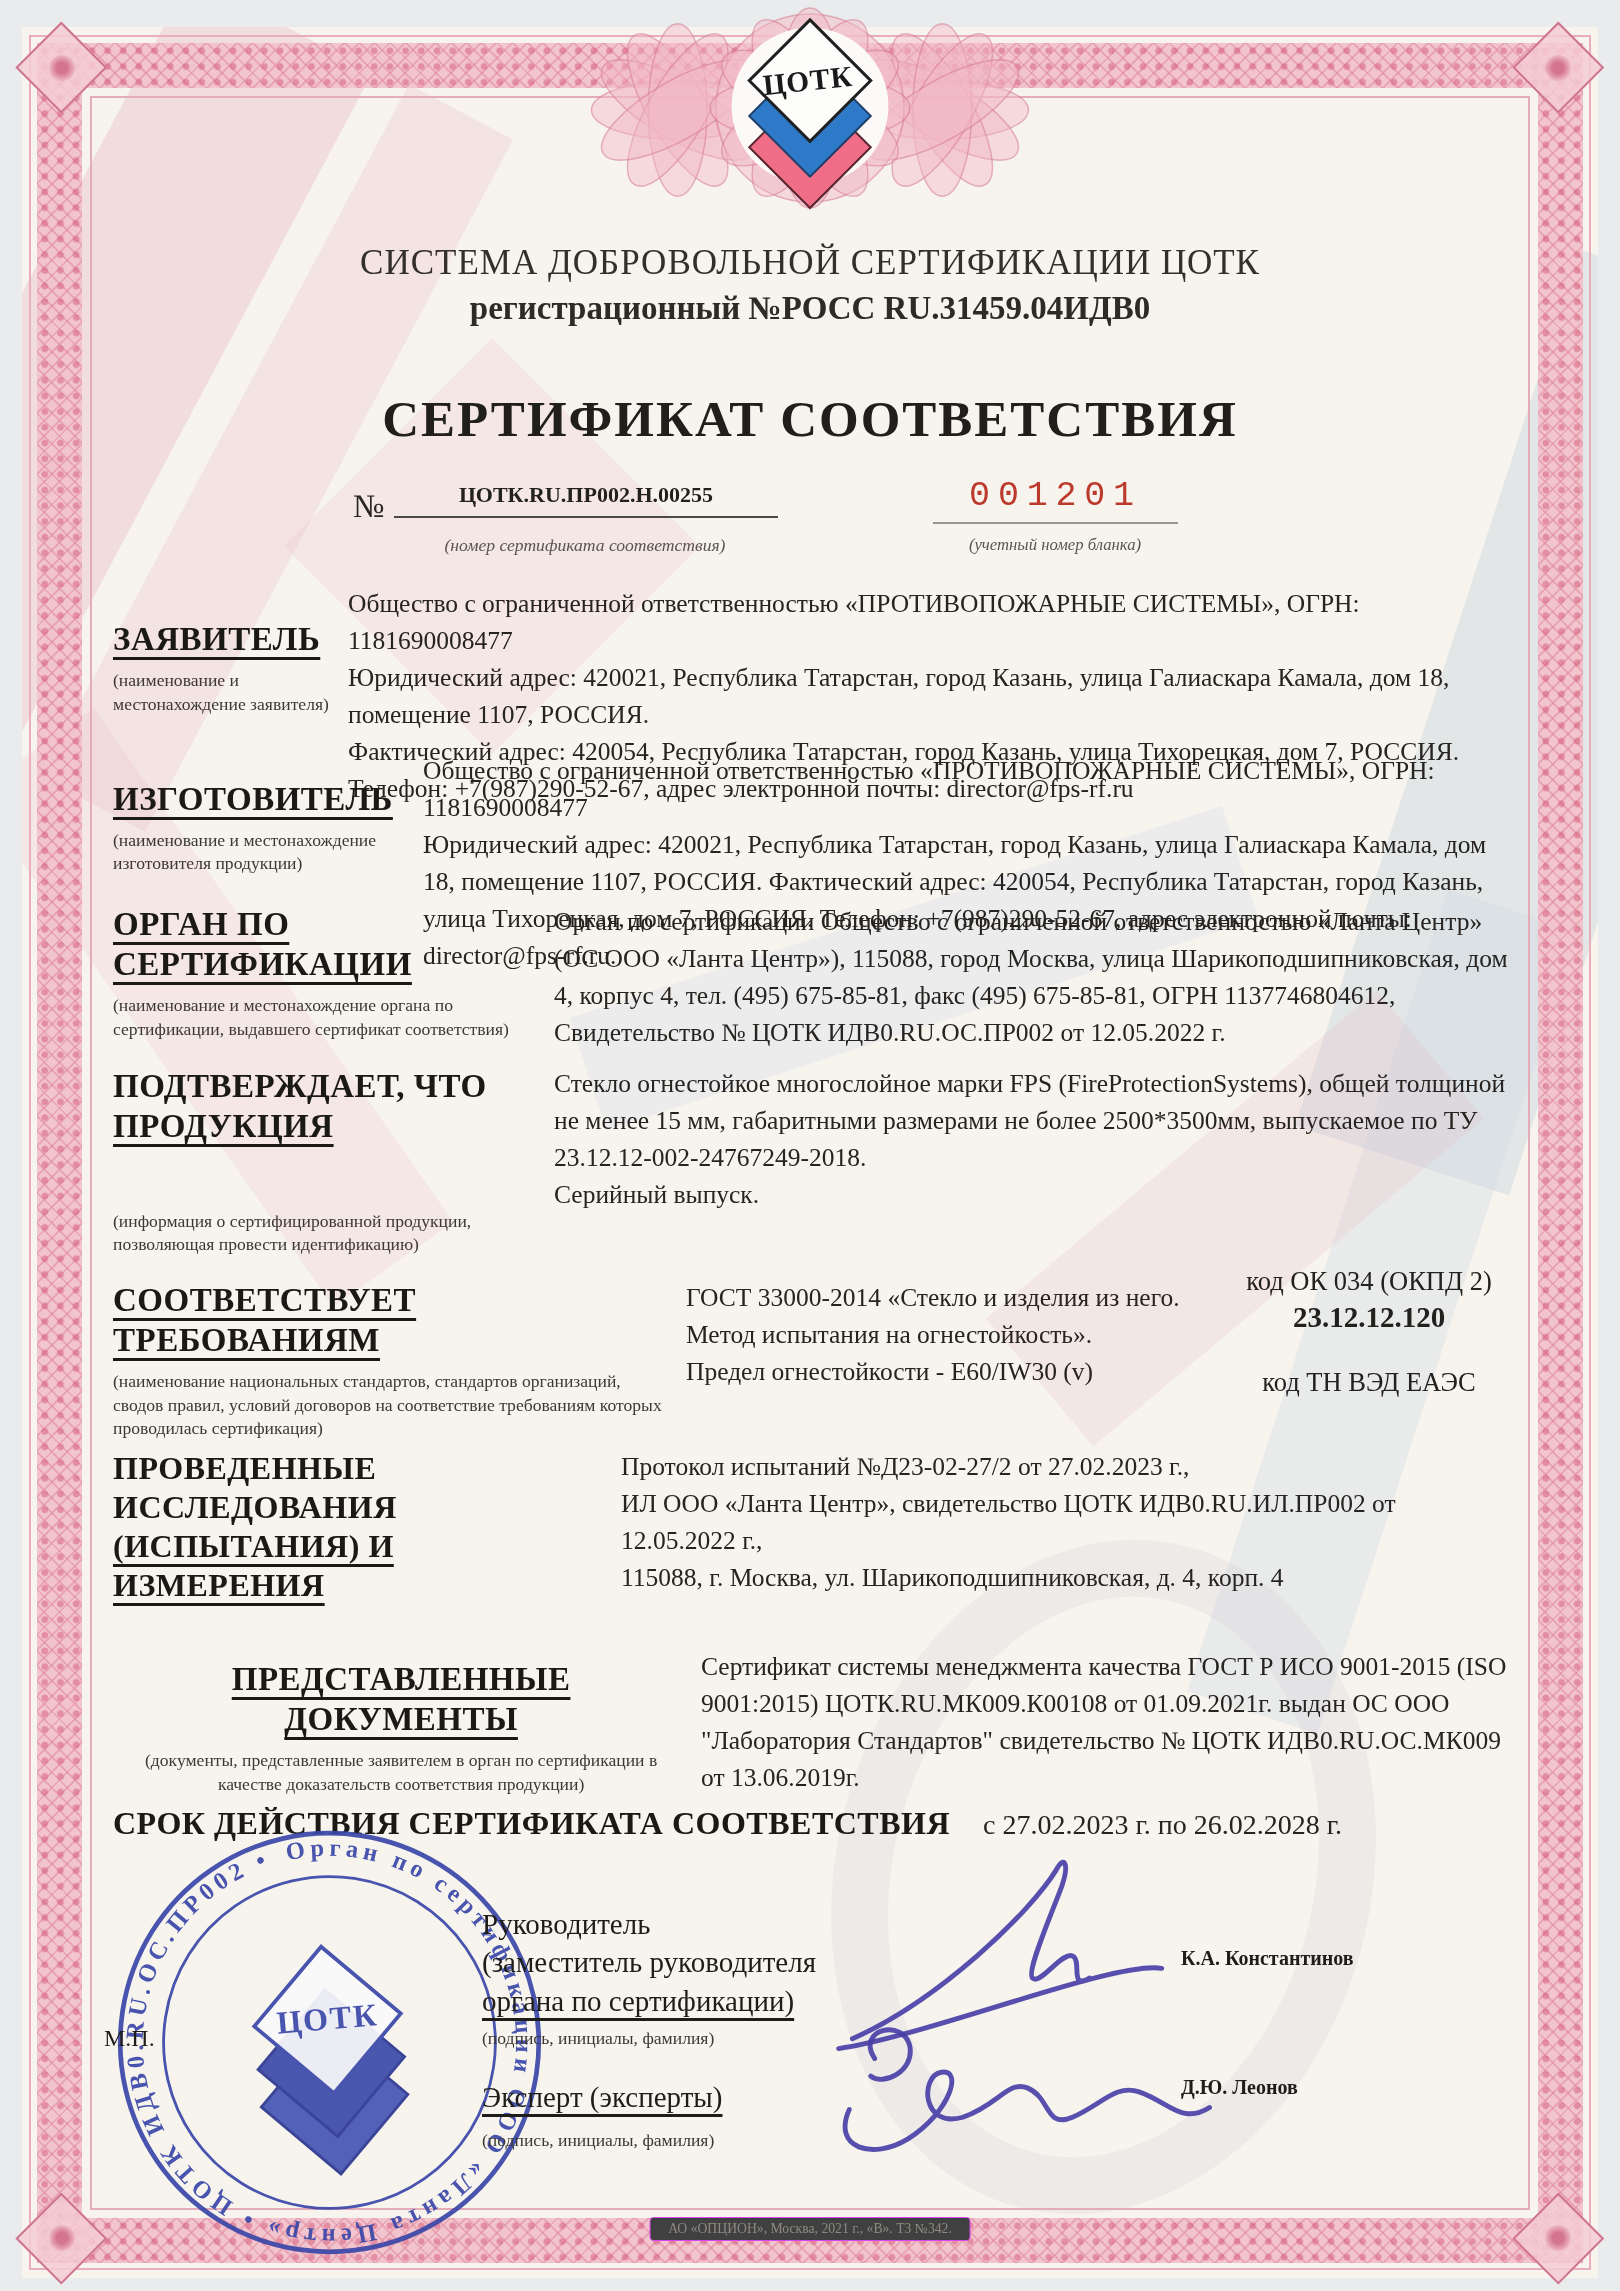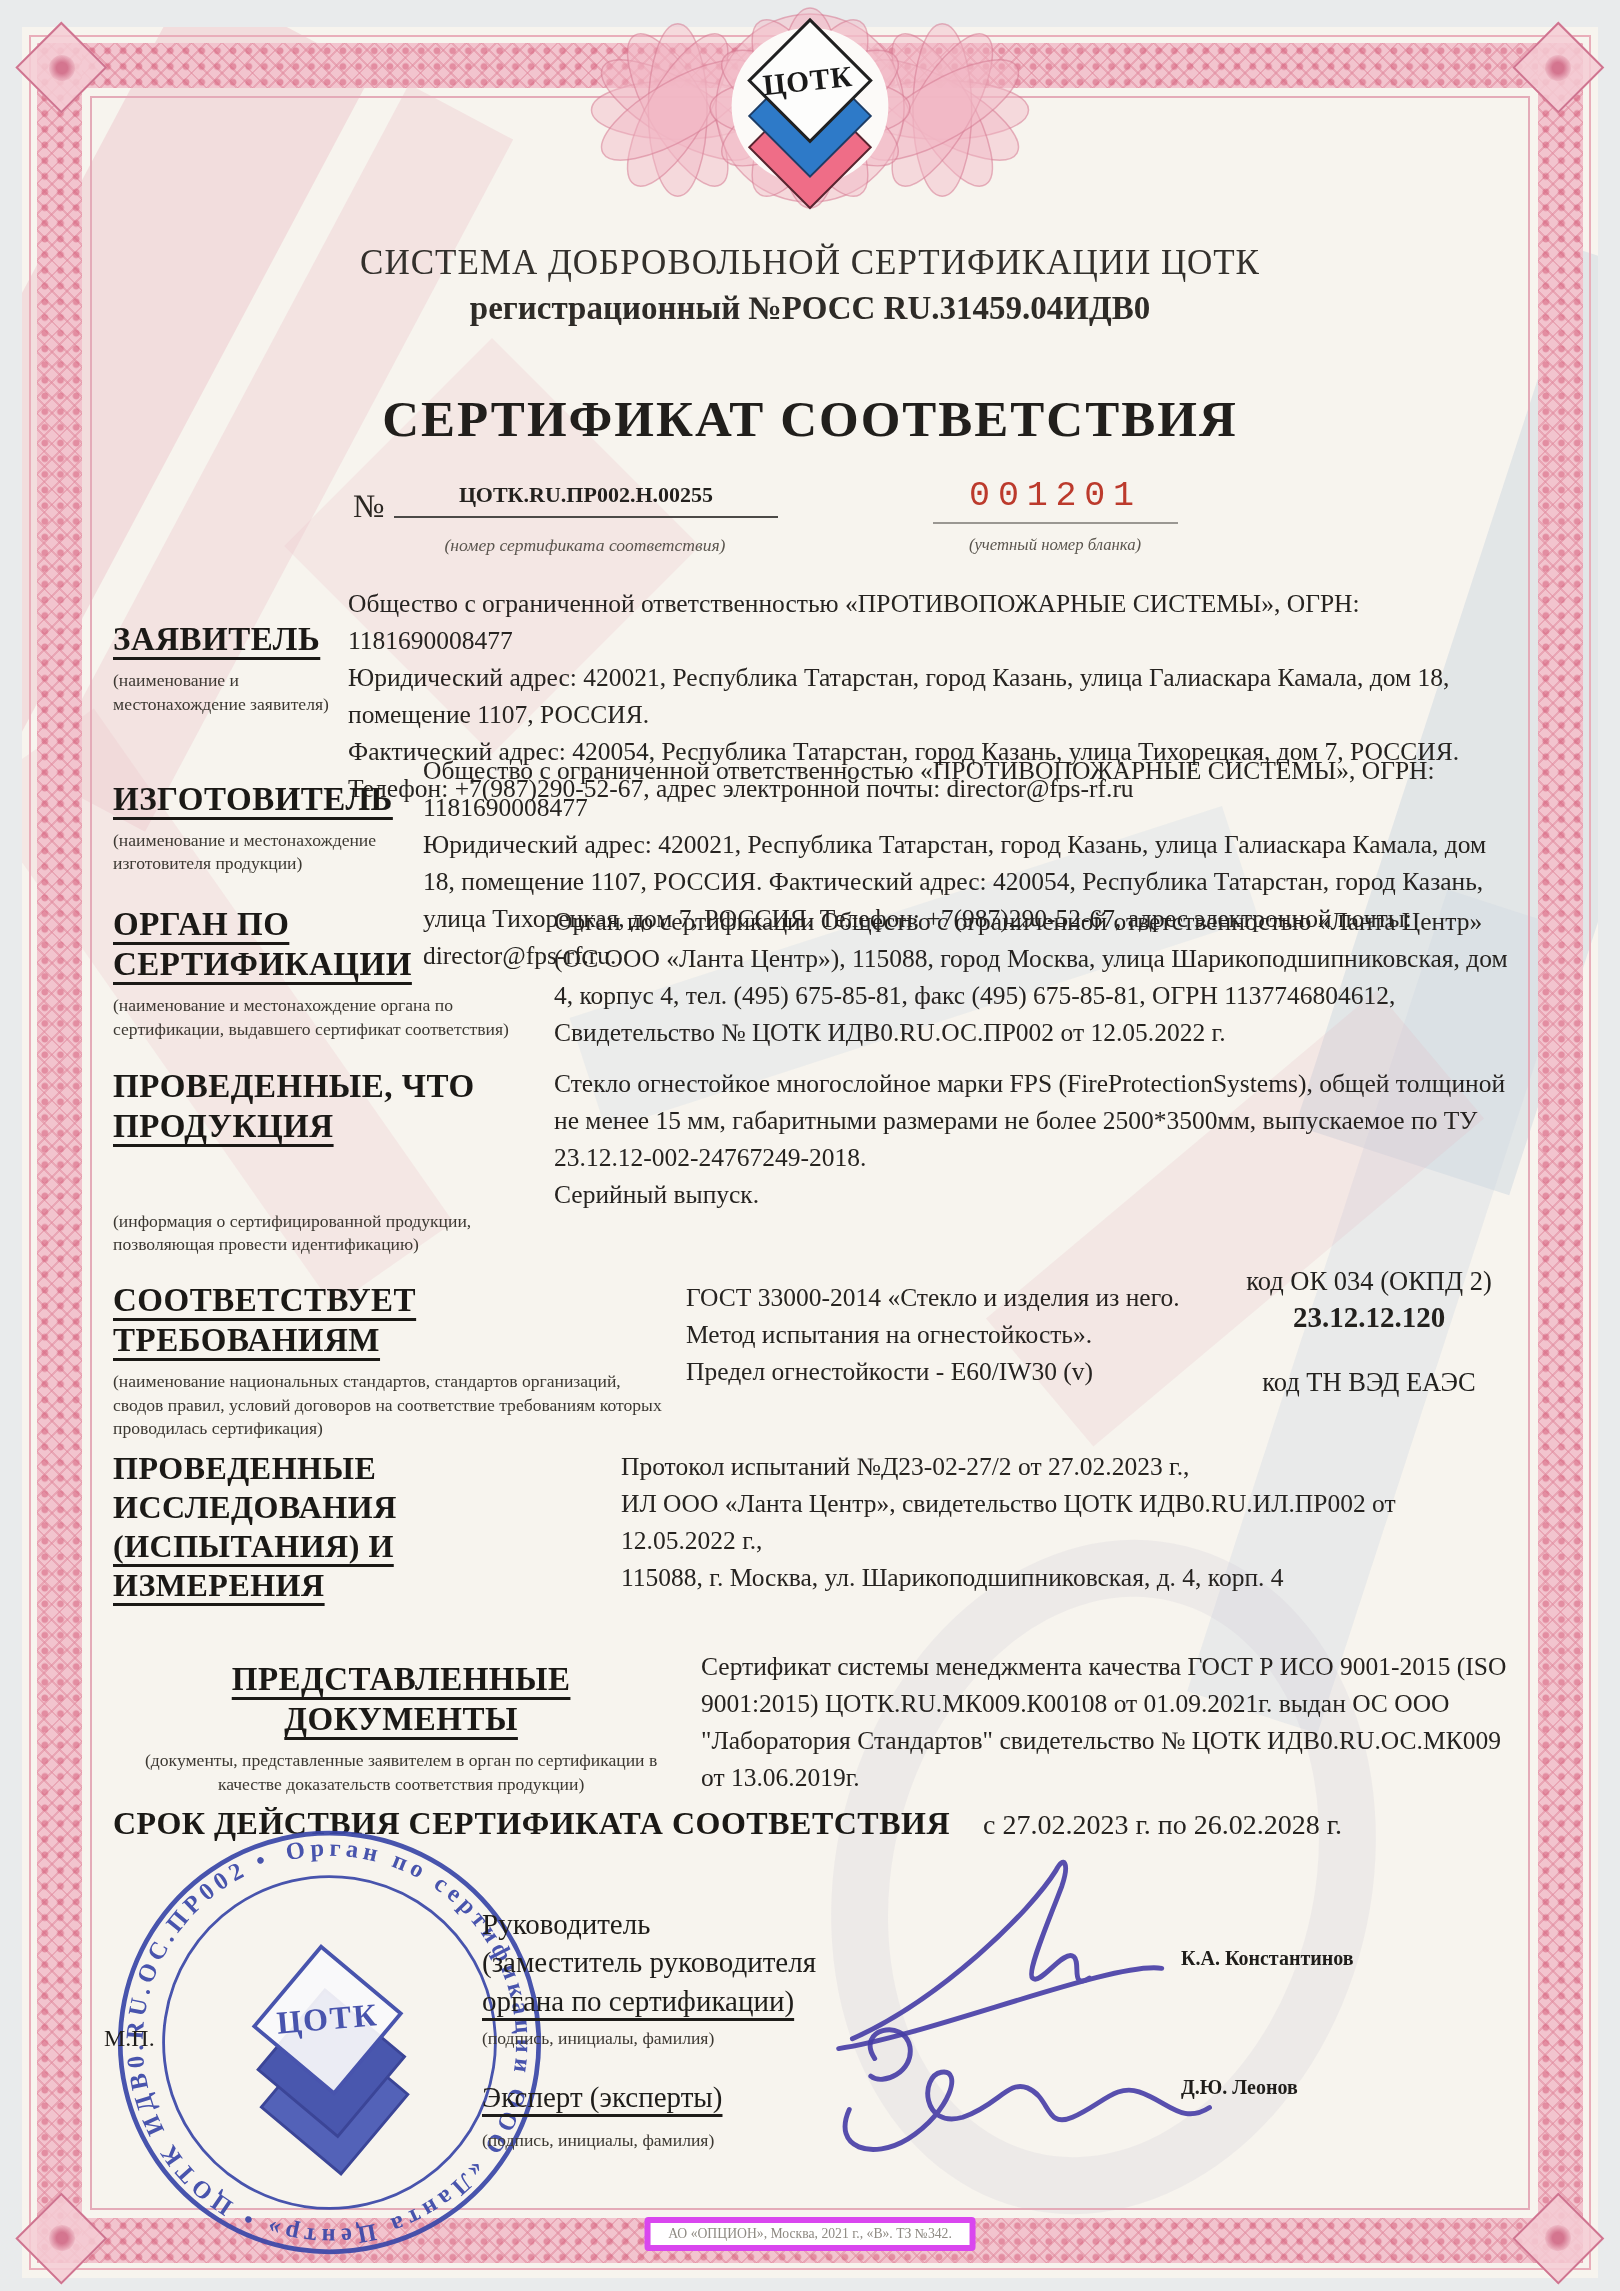--- a/index.html
+++ b/index.html
@@ -76,21 +76,21 @@
   .stamp-wrap{left:108px; top:1821px; width:443px; height:443px; transform:rotate(-13deg); opacity:.92;}
   .mp{left:104px; top:2025px; font-size:24px; color:#1f1d1a; z-index:6;}
   .role-block{left:482px; top:1905px; width:431px;}
   .role-line{font-size:29px; line-height:1.32; color:#1f1d1a;}
   .sig-note{font-size:17.6px; color:#3c3832; margin-top:7.8px;}
   .expert-block{left:482px; top:2078px; width:431px;}
   .sig-svg{position:absolute; pointer-events:none;}
   .name{font-size:20px; font-weight:bold; color:#1f1d1a;}
   .name-head{left:1181px; top:1947px;}
   .name-expert{left:1181px; top:2076px;}
-  .footer-print{left:50%; top:2217px; transform:translateX(-50%); background:#ffffff; border:6px solid #d946ef;
+  .footer-print{left:50%; top:2217px; transform:translateX(-50%); background:#404040; border:1px solid #d946ef;
     border-radius:3.9px; padding:2.9px 17.6px; font-size:13.7px; color:#8e8a83; z-index:6; white-space:nowrap;}
 </style>
 </head>
 <body>
 
 <div class="page">
   <div class="paper">
     <div class="wm wm1"></div>
     <div class="wm wm2"></div>
     <div class="wm wm3"></div>
@@ -189,21 +189,21 @@
       <div class="sec-l" style="width:441px;">
         <div class="sec-label"><span class="u pre">ОРГАН ПО
 СЕРТИФИКАЦИИ</span></div>
         <div class="sec-note">(наименование и местонахождение органа по сертификации, выдавшего сертификат соответствия)</div>
       </div>
       <div class="sec-r pre">Орган по сертификации Общество с ограниченной ответственностью «Ланта Центр» (ОС ООО «Ланта Центр»), 115088, город Москва, улица Шарикоподшипниковская, дом 4, корпус 4, тел. (495) 675-85-81, факс (495) 675-85-81, ОГРН 1137746804612, Свидетельство № ЦОТК ИДВ0.RU.ОС.ПР002 от 12.05.2022 г.</div>
     </div>
 
     <div class="sec" style="top:1066px;">
       <div class="sec-l" style="width:441px;">
-        <div class="sec-label pre">ПРОВЕДЕННЫЕ, ЧТО</div>
+        <div class="sec-label pre">ПОДТВЕРЖДАЕТ, ЧТО</div>
         <div class="sec-label"><span class="u">ПРОДУКЦИЯ</span></div>
         <div class="sec-note note-gap">(информация о сертифицированной продукции, позволяющая провести идентификацию)</div>
       </div>
       <div class="sec-r pre">Стекло огнестойкое многослойное марки FPS (FireProtectionSystems), общей толщиной не менее 15 мм, габаритными размерами не более 2500*3500мм, выпускаемое по ТУ 23.12.12-002-24767249-2018.
 Серийный выпуск.</div>
     </div>
 
     <div class="sec" style="top:1266px;">
       <div class="sec-l" style="width:573px;">
         <div class="sec-label" style="margin-top:13.7px;"><span class="u">СООТВЕТСТВУЕТ ТРЕБОВАНИЯМ</span></div>

